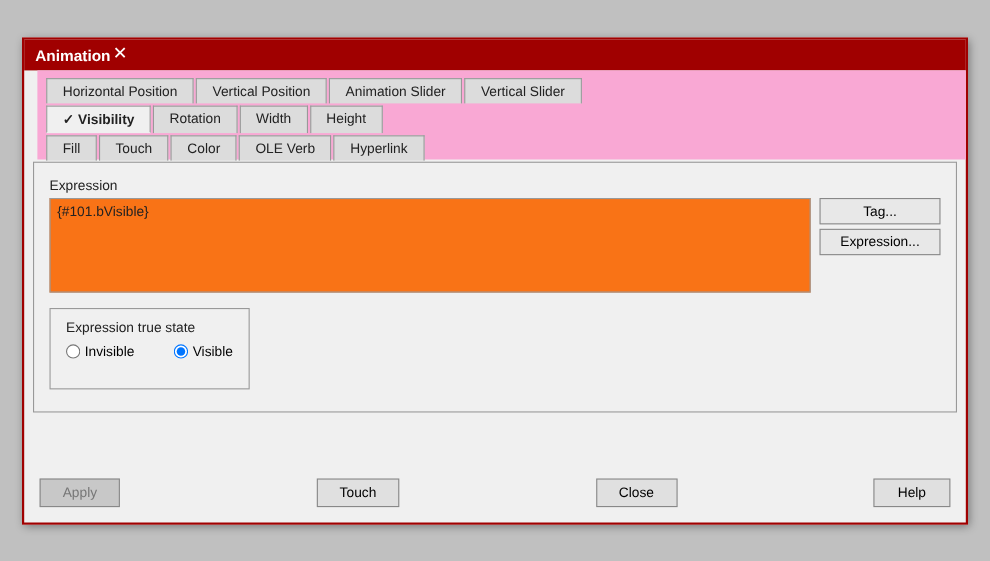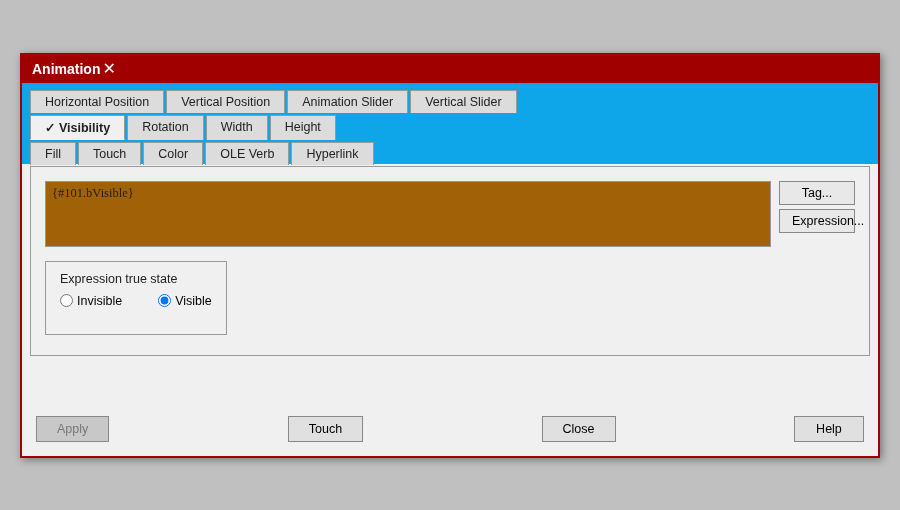--- a/index.html
+++ b/index.html
@@ -32,22 +32,23 @@
     .close-btn {
       background: none;
       border: none;
       color: white;
       font-size: 16px;
       cursor: pointer;
       line-height: 1;
       padding: 0 2px;
     }
     .tabs-area {
-      background: #0ea5e9;
+      background: #f9a8d4;
       padding: 6px 8px 0 8px;
+      margin-left: 12px;
     }
     .tab-row {
       display: flex;
       gap: 2px;
       margin-bottom: 2px;
     }
     .tab {
       background: #dcdcdc;
       border: 1px solid #999;
       border-bottom: none;
@@ -81,37 +82,37 @@
       color: #222;
       margin-bottom: 4px;
     }
     .expression-row {
       display: flex;
       gap: 8px;
       margin-bottom: 14px;
     }
     .expression-textarea {
       flex: 1;
-      height: 66px;
-      border: 1px solid #999;
-      background: #a16207;
+      height: 86px;
+      border: 1px solid #999;
+      background: #f97316;
       padding: 4px 6px;
       font-size: 12.5px;
       resize: none;
-      font-family: Liberation Serif, serif;
+      font-family: Liberation Sans, sans-serif;
       color: #222;
       overflow-y: scroll;
     }
     .expr-buttons {
       display: flex;
       flex-direction: column;
       gap: 4px;
     }
     .expr-btn {
-      width: 76px;
+      width: 110px;
       padding: 4px 12px;
       background: #e8e8e8;
       border: 1px solid #888;
       cursor: pointer;
       font-size: 12.5px;
       text-align: center;
     }
     .true-state-box {
       border: 1px solid #999;
       padding: 10px 14px 26px 14px;
@@ -191,20 +192,21 @@
     <div class="tab-row">
       <div class="tab">Fill</div>
       <div class="tab">Touch</div>
       <div class="tab">Color</div>
       <div class="tab">OLE Verb</div>
       <div class="tab">Hyperlink</div>
     </div>
   </div>
 
   <div class="content-area">
+    <div class="section-label">Expression</div>
     <div class="expression-row">
       <textarea class="expression-textarea" style="">{#101.bVisible}</textarea>
       <div class="expr-buttons">
         <button class="expr-btn">Tag...</button>
         <button class="expr-btn">Expression...</button>
       </div>
     </div>
 
     <div class="true-state-box">
       <div class="true-state-label">Expression true state</div>

